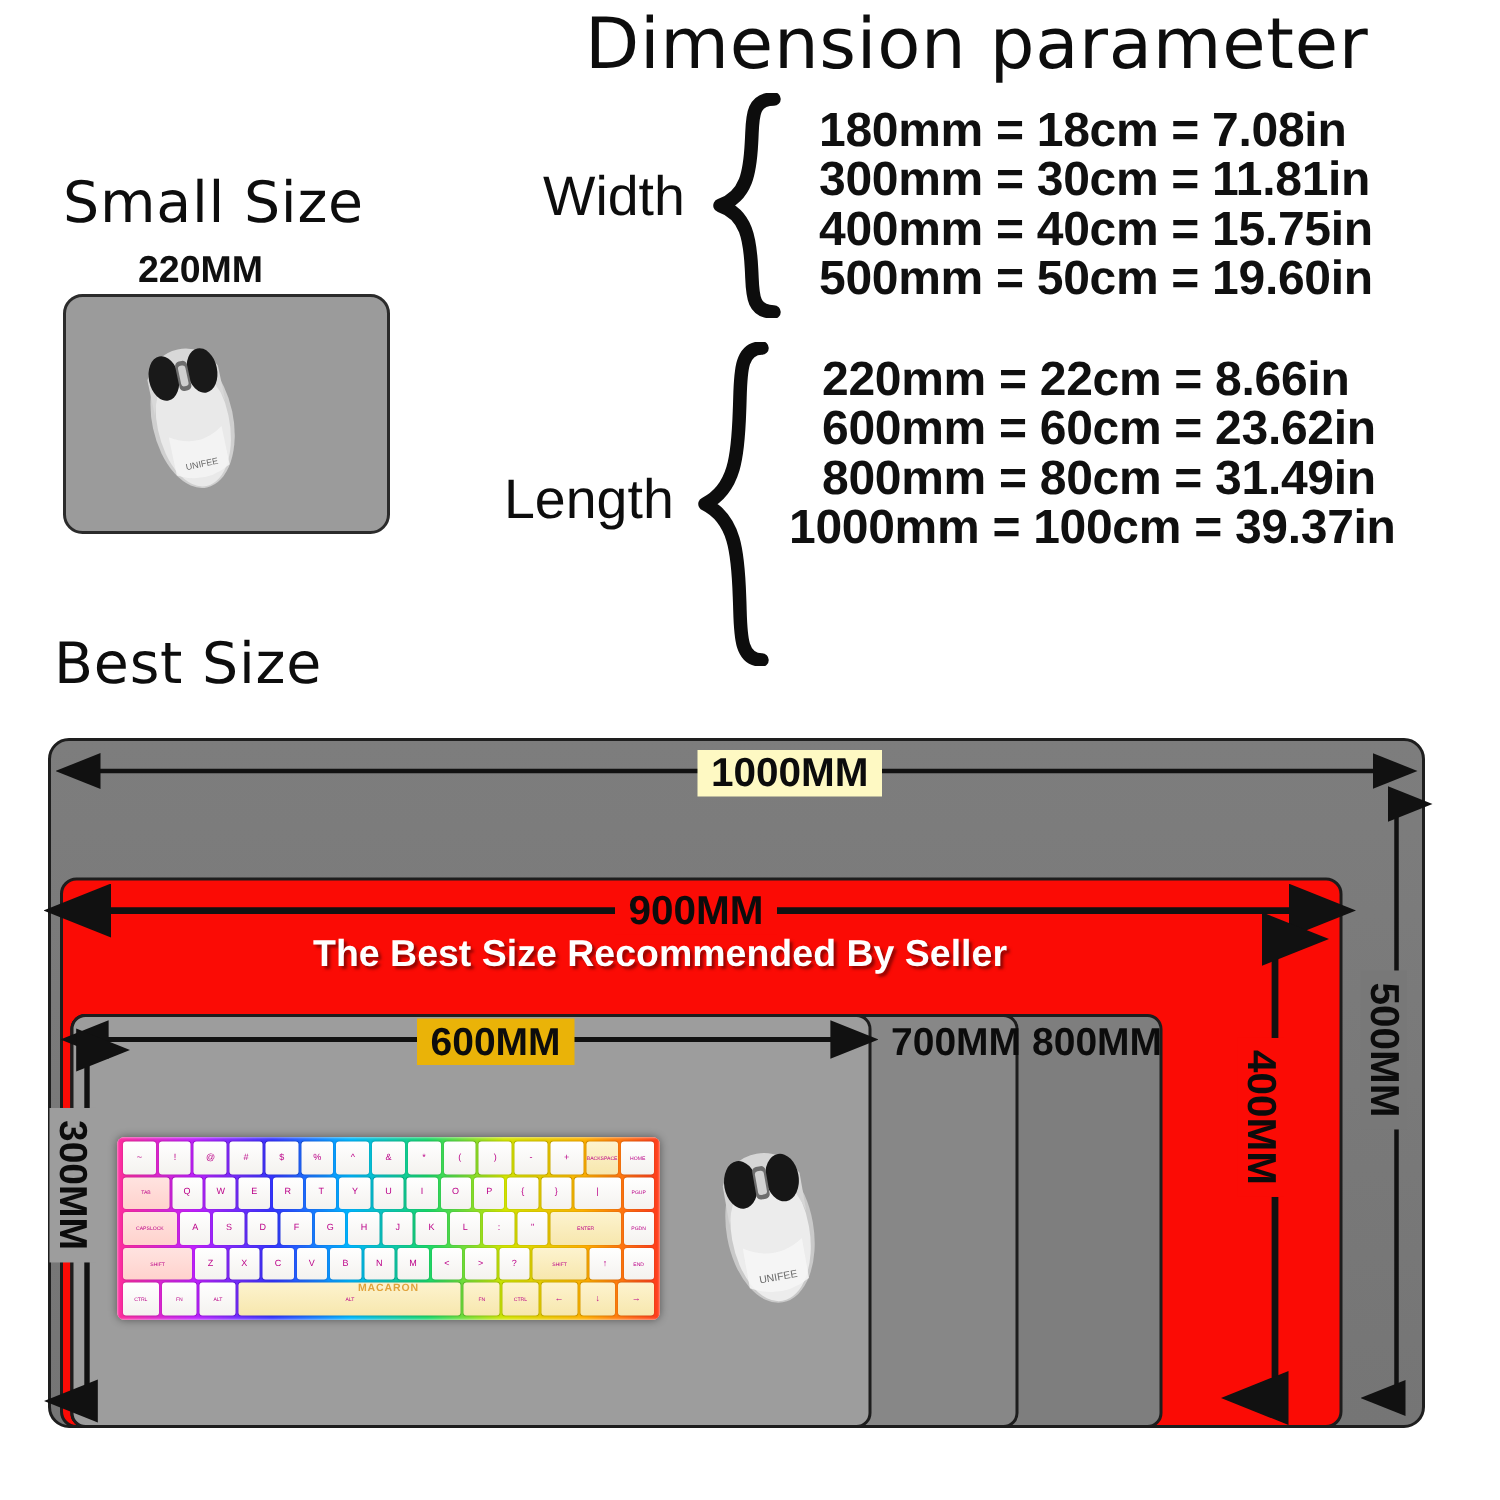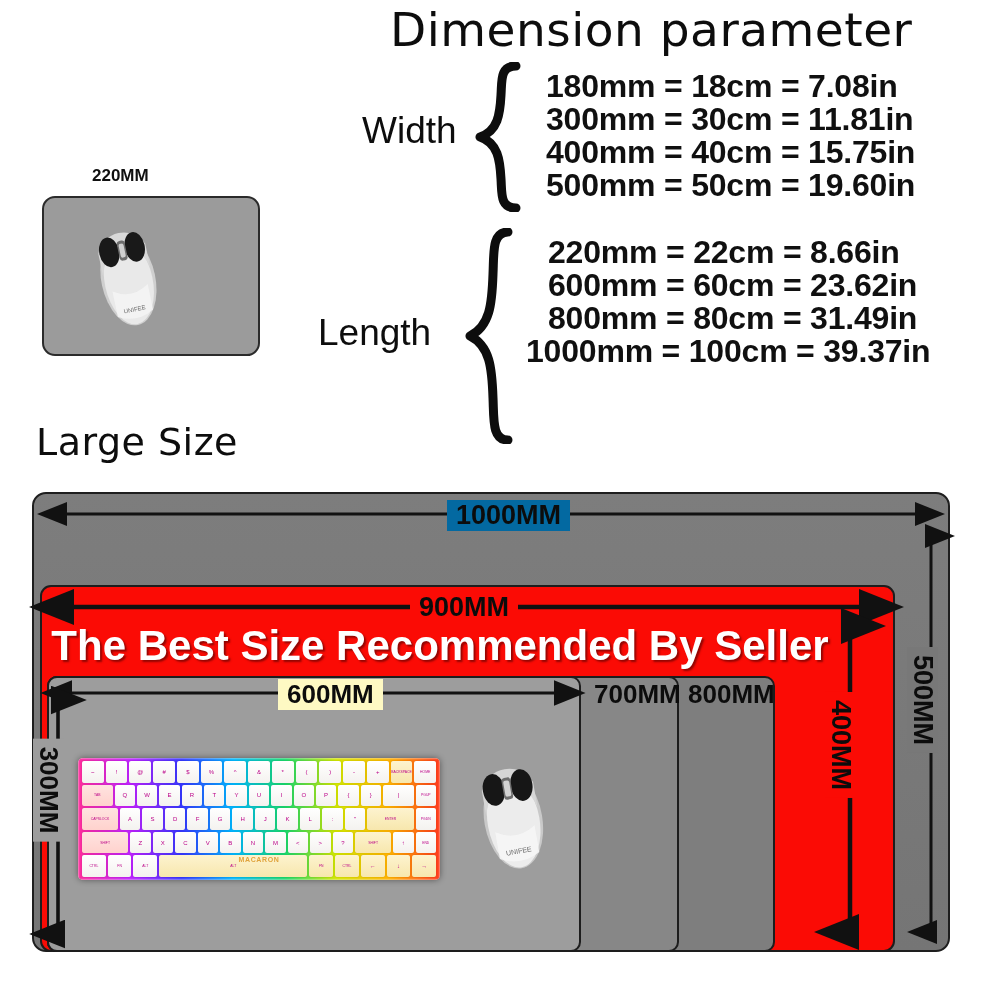--- a/index.html
+++ b/index.html
@@ -50,21 +50,21 @@
     left:42px;top:196px;width:218px;height:160px;
     background:#9b9b9b;
     border:2px solid #2b2b2b;
     border-radius:13px;
     box-sizing:border-box;
   }
   .mm-label{
     font-family:"Liberation Sans", sans-serif;
     font-weight:700;color:#101010;white-space:nowrap;
   }
-  #small-width-label{left:92px;top:166px;font-size:17px;}
+  #small-width-label{left:92px;top:166px;font-size:25px;}
   #small-height-label{
     left:248px;top:232px;font-size:23px;
     transform:rotate(90deg);transform-origin:left top;
   }
 
   
   .mouse{position:absolute;}
 
   
   #pad-1000{
@@ -91,23 +91,23 @@
     left:47px;top:676px;width:534px;height:276px;
     background:#9d9d9d;
     border:2px solid #1d1d1d;border-radius:10px;box-sizing:border-box;
   }
 
   .panel-label{
     position:absolute;
     font-family:"Liberation Sans", sans-serif;
     font-weight:700;color:#0c0c0c;white-space:nowrap;
   }
-  #label-1000{left:447px;top:500px;font-size:27px;background:#0369a1;padding:0 9px;}
+  #label-1000{left:465px;top:500px;font-size:27px;background:#fef9c3;padding:0 9px;}
   #label-900 {left:410px;top:592px;font-size:27px;background:#fb0b05;padding:0 9px;}
-  #label-600 {left:278px;top:679px;font-size:26px;background:#fef9c3;padding:0 9px;}
+  #label-600 {left:278px;top:679px;font-size:26px;background:#eab308;padding:0 9px;}
   #label-700 {left:594px;top:679px;font-size:26px;}
   #label-800 {left:688px;top:679px;font-size:26px;}
 
   #label-500{
     left:938px;top:700px;font-size:27px;
     transform:rotate(90deg) translate(-50%,0);transform-origin:left top;
     background:#787878;padding:0 8px;
   }
   #label-400{
     left:856px;top:745px;font-size:27px;
@@ -117,21 +117,21 @@
   #label-300{
     left:64px;top:790px;font-size:26px;
     transform:rotate(90deg) translate(-50%,0);transform-origin:left top;
     background:#9d9d9d;padding:0 8px;
   }
 
   #best-size-text{
     position:absolute;left:40px;top:622px;width:800px;
     text-align:center;
     font-family:"Liberation Sans", sans-serif;
-    font-weight:700;font-size:42px;color:#fff;
+    font-weight:700;font-size:25px;color:#fff;
     text-shadow:2px 2px 2px rgba(60,0,0,.55);
     white-space:nowrap;
   }
 
   
   #keyboard{
     left:78px;top:758px;width:362px;height:122px;
     border-radius:5px;
     background:#f2f0ee;
     box-shadow:0 0 6px rgba(0,0,0,.45);
@@ -177,52 +177,53 @@
     <path d="M46 4 C30 4 32 18 31 33 C30 52 28 69 10 75 C28 81 30 98 31 117
              C32 132 30 146 46 146" fill="none" stroke="#0d0d0d" stroke-width="9" stroke-linecap="round" stroke-linejoin="round"></path>
   </svg>
   <div class="spec-list" style="left:546px;top:70px;">
     <div class="spec-row">180mm = 18cm = 7.08in</div>
     <div class="spec-row">300mm = 30cm = 11.81in</div>
     <div class="spec-row">400mm = 40cm = 15.75in</div>
     <div class="spec-row">500mm = 50cm = 19.60in</div>
   </div>
 
-  <div class="abs spec-label" style="left:318px;top:312px;">Length</div>
+  <div class="abs spec-label" style="left:336px;top:312px;">Length</div>
   <svg class="brace" style="left:460px;top:228px;" width="62" height="216" viewBox="0 0 62 216">
     <path d="M48 4 C32 4 34 24 33 46 C32 76 30 98 10 108 C30 118 32 140 33 170
              C34 192 32 212 48 212" fill="none" stroke="#0d0d0d" stroke-width="9" stroke-linecap="round" stroke-linejoin="round"></path>
   </svg>
   <div class="spec-list" style="left:548px;top:236px;">
     <div class="spec-row">220mm = 22cm = 8.66in</div>
     <div class="spec-row">600mm = 60cm = 23.62in</div>
     <div class="spec-row">800mm = 80cm = 31.49in</div>
     <div class="spec-row" style="margin-left:-22px;">1000mm = 100cm = 39.37in</div>
   </div>
 
+  <div class="abs hand" id="small-size-heading">Small Size</div>
   <div class="abs mm-label" id="small-width-label">220MM</div>
   <div class="abs mm-label" id="small-height-label">180MM</div>
 
   <div class="abs" id="small-pad">
     <svg class="mouse" style="left:46px;top:28px;" width="76" height="104" viewBox="0 0 76 104">
       <g transform="rotate(-12 38 52)">
         <ellipse cx="38" cy="54" rx="27" ry="46" fill="#cfcfcf"></ellipse>
         <ellipse cx="38" cy="56" rx="24" ry="43" fill="#e9e9e9"></ellipse>
         <path d="M14 46 A26 44 0 0 1 62 46 L62 22 A26 26 0 0 0 14 22 Z" fill="#d8d8d8"></path>
         <ellipse cx="25" cy="23" rx="10" ry="15" fill="#191919"></ellipse>
         <ellipse cx="51" cy="23" rx="10" ry="15" fill="#191919"></ellipse>
         <rect x="34" y="14" width="8" height="20" rx="3" fill="#6d6d6d"></rect>
         <rect x="35.5" y="17" width="5" height="14" rx="2" fill="#cfcfcf"></rect>
         <path d="M20 62 Q38 74 56 62 L56 88 Q38 98 20 88 Z" fill="#f4f4f4" opacity=".85"></path>
         <text x="38" y="86" font-size="6" fill="#6a6a6a" text-anchor="middle" font-family="Liberation Sans, sans-serif">UNIFEE</text>
       </g>
     </svg>
   </div>
 
-  <div class="abs hand" id="large-size-heading">Large Size</div>
+  <div class="abs hand" id="large-size-heading">Best Size</div>
 
   <div class="abs" id="pad-1000"></div>
 
   <div class="abs" id="pad-900"></div>
 
   <div class="abs" id="pad-800"></div>
   <div class="abs" id="pad-700"></div>
   <div class="abs" id="pad-600"></div>
 
   <svg class="arrow-svg" style="left:55px;top:503px;" width="872" height="22">

